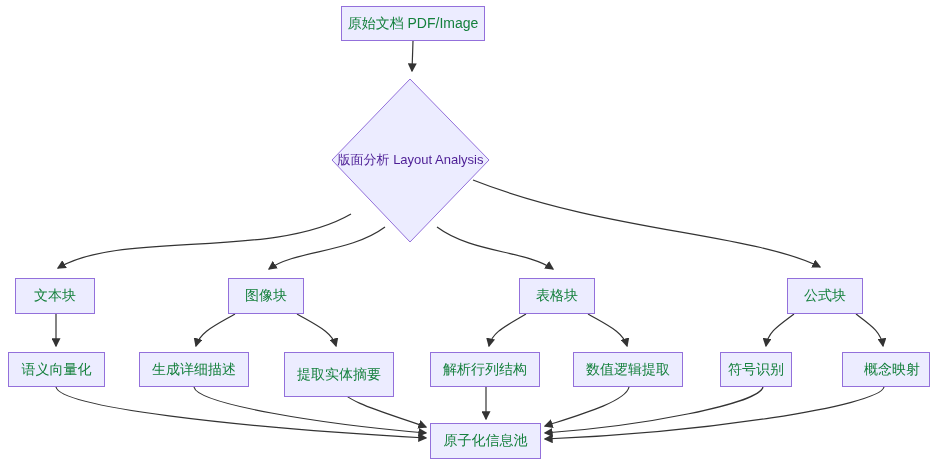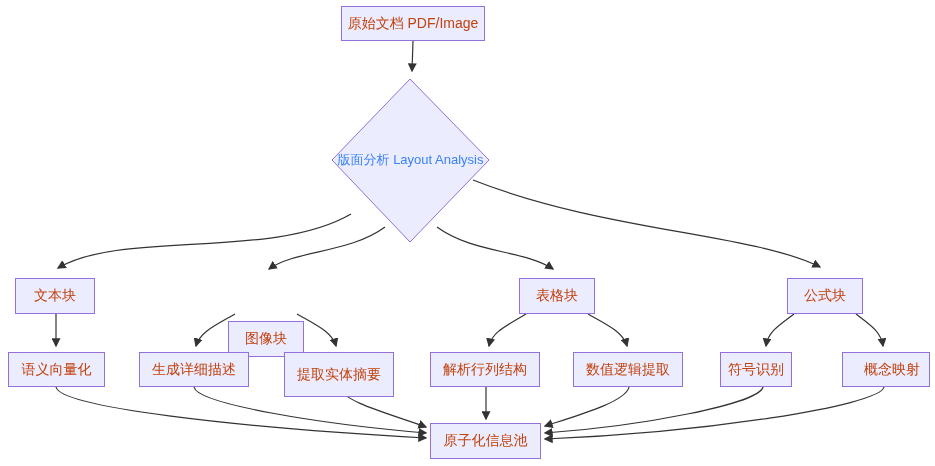--- a/index.html
+++ b/index.html
@@ -13,29 +13,29 @@
   .canvas{position:relative;width:935px;height:466px;}
   .edges{position:absolute;left:0;top:0;width:935px;height:466px;}
   .node{
     position:absolute;
     box-sizing:border-box;
     background:#ECECFF;
     border:1px solid #9370DB;
     display:flex;align-items:center;justify-content:center;
     font-size:14px;
     white-space:nowrap;
-    color:#c2410c;
+    color:#15803d;
   }
   .diamond-label{
     position:absolute;
     display:flex;align-items:center;justify-content:center;
     font-size:13px;
     white-space:nowrap;
     background:transparent;
-    color:#3b82f6;
+    color:#4c1d95;
   }
 </style>
 </head>
 <body>
 
 <div class="canvas">
 
   <svg class="edges" width="935" height="466" viewBox="0 0 935 466" fill="none" xmlns="http://www.w3.org/2000/svg">
     <defs>
       <marker id="arrow" viewBox="0 0 10 10" refX="8.5" refY="5" markerWidth="7.5" markerHeight="7.5" orient="auto-start-reverse">
@@ -66,21 +66,21 @@
 
     <polygon points="332,160 410,79 489,160 410,242" fill="#ECECFF" stroke="#9370DB" stroke-width="1"></polygon>
   </svg>
 
   <div class="node" style="left:341px;top:6px;width:144px;height:35px;">原始文档 PDF/Image</div>
 
   <div class="diamond-label" style="left:332px;top:146px;width:157px;height:28px;">版面分析 Layout Analysis</div>
 
   <div class="node" style="left:15px;top:278px;width:80px;height:36px;">文本块</div>
 
-  <div class="node" style="left:228px;top:278px;width:76px;height:36px;margin-top:43px;">图像块</div>
+  <div class="node" style="left:228px;top:278px;width:76px;height:36px;">图像块</div>
 
   <div class="node" style="left:519px;top:278px;width:76px;height:36px;">表格块</div>
 
   <div class="node" style="left:787px;top:278px;width:76px;height:36px;">公式块</div>
 
   <div class="node" style="left:8px;top:352px;width:97px;height:35px;">语义向量化</div>
 
   <div class="node" style="left:139px;top:352px;width:110px;height:35px;">生成详细描述</div>
 
   <div class="node" style="left:284px;top:352px;width:110px;height:45px;">提取实体摘要</div>

